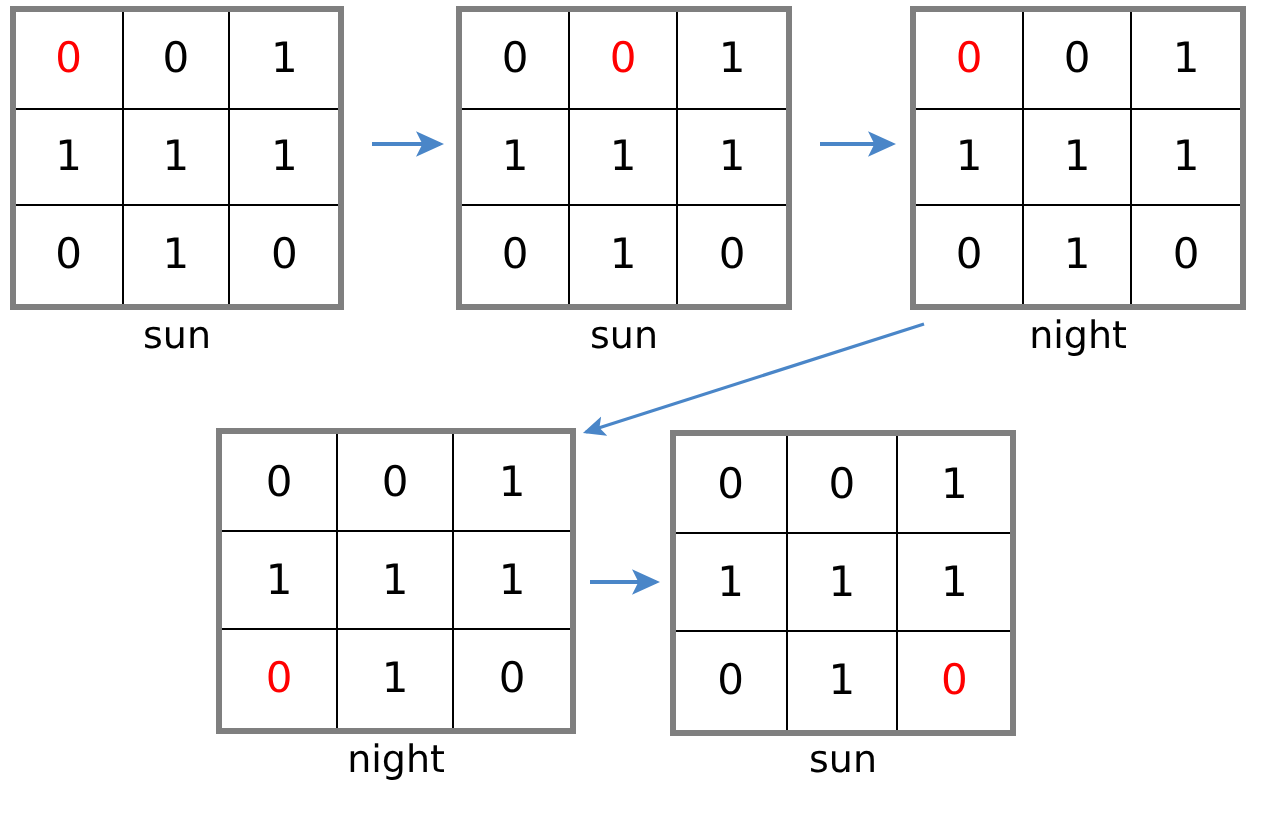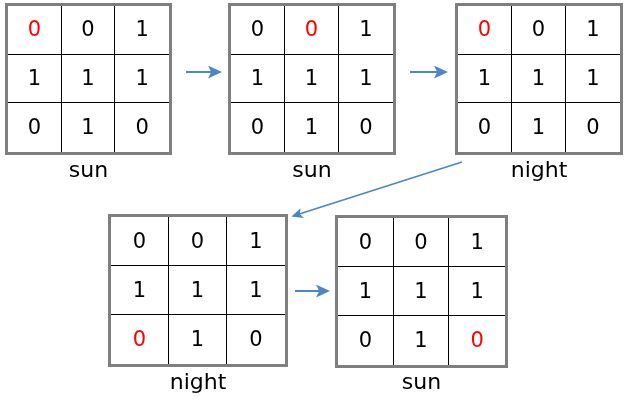--- a/index.html
+++ b/index.html
@@ -47,21 +47,21 @@
     color: #000000;
   }
   .cell.c2 { border-right: none; }
   .cell.r2 { border-bottom: none; }
   .cell.red { color: #ff0000; }
   .grid-label {
     position: absolute;
     left: 0;
     width: 100%;
     text-align: center;
-    font-size: 22px;
+    font-size: 19px;
     color: #000000;
     white-space: nowrap;
   }
   svg.arrows {
     position: absolute;
     left: 0;
     top: 0;
     width: 631px;
     height: 417px;
     pointer-events: none;

